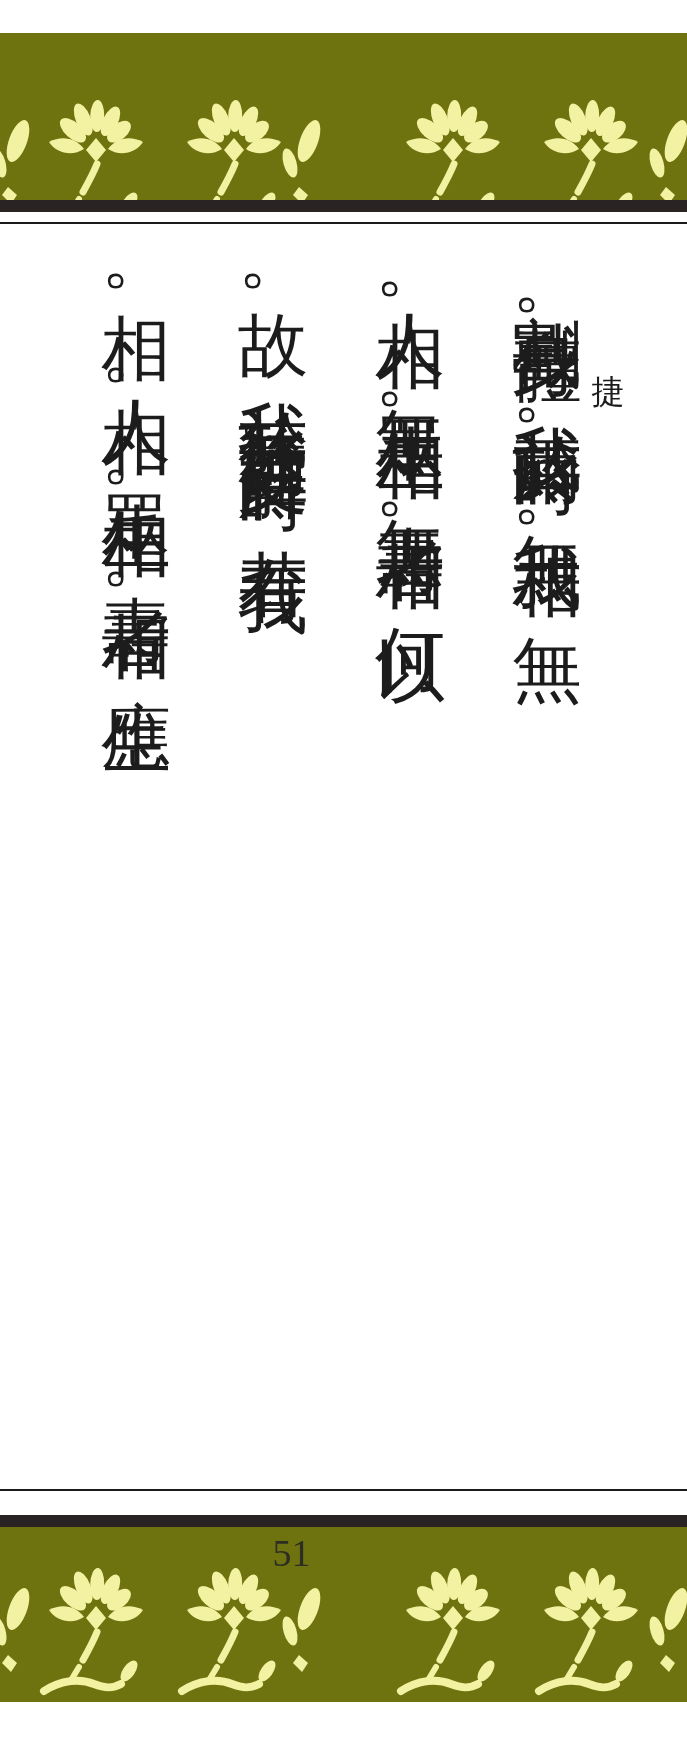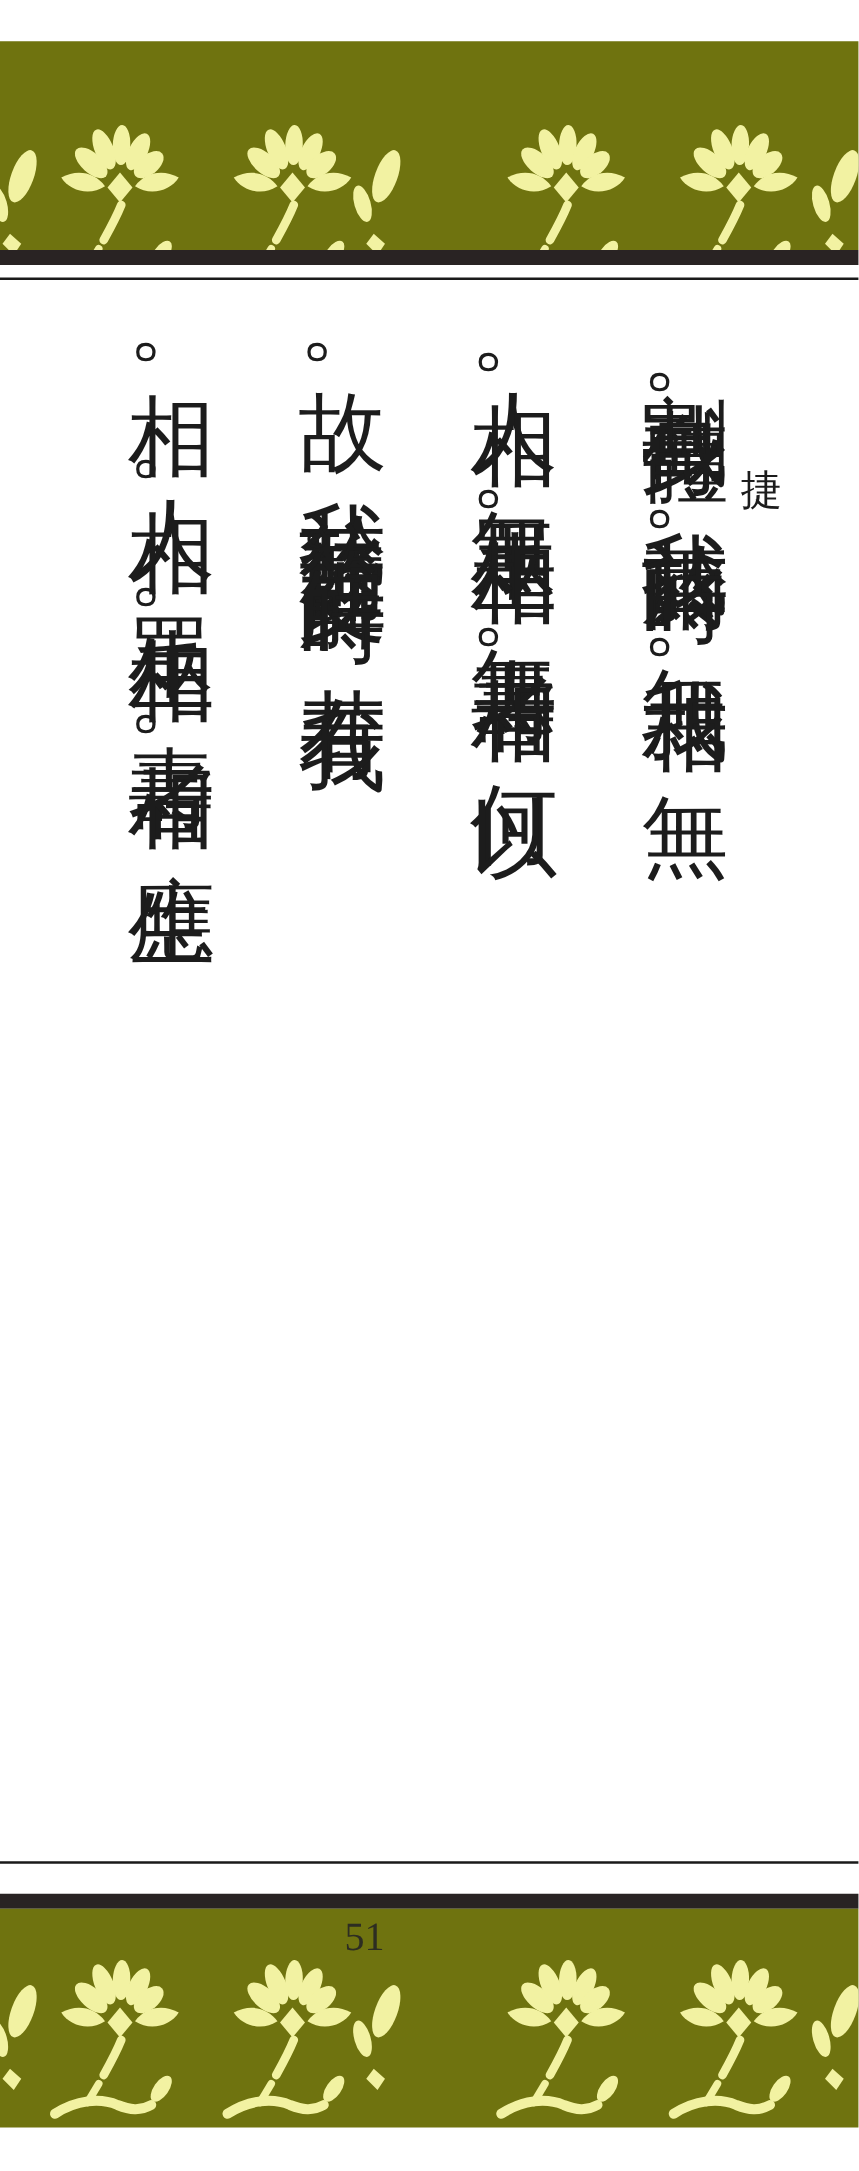--- a/index.html
+++ b/index.html
@@ -45,21 +45,21 @@
     writing-mode:vertical-rl;
     text-orientation:upright;
     font-size:33px;
     color:#1C1C1C;
   }
   
   #page-number{
     position:absolute;
     top:1531px;left:0;width:583px;
     text-align:center;
-    font-size:32px;
+    font-size:38px;
     color:#2D2D22;
     font-family:"Liberation Serif","DejaVu Serif",serif;
   }
 </style>
 </head>
 <body>
 
 <div id="page">
 
   <svg width="0" height="0" style="position:absolute" aria-hidden="true">

